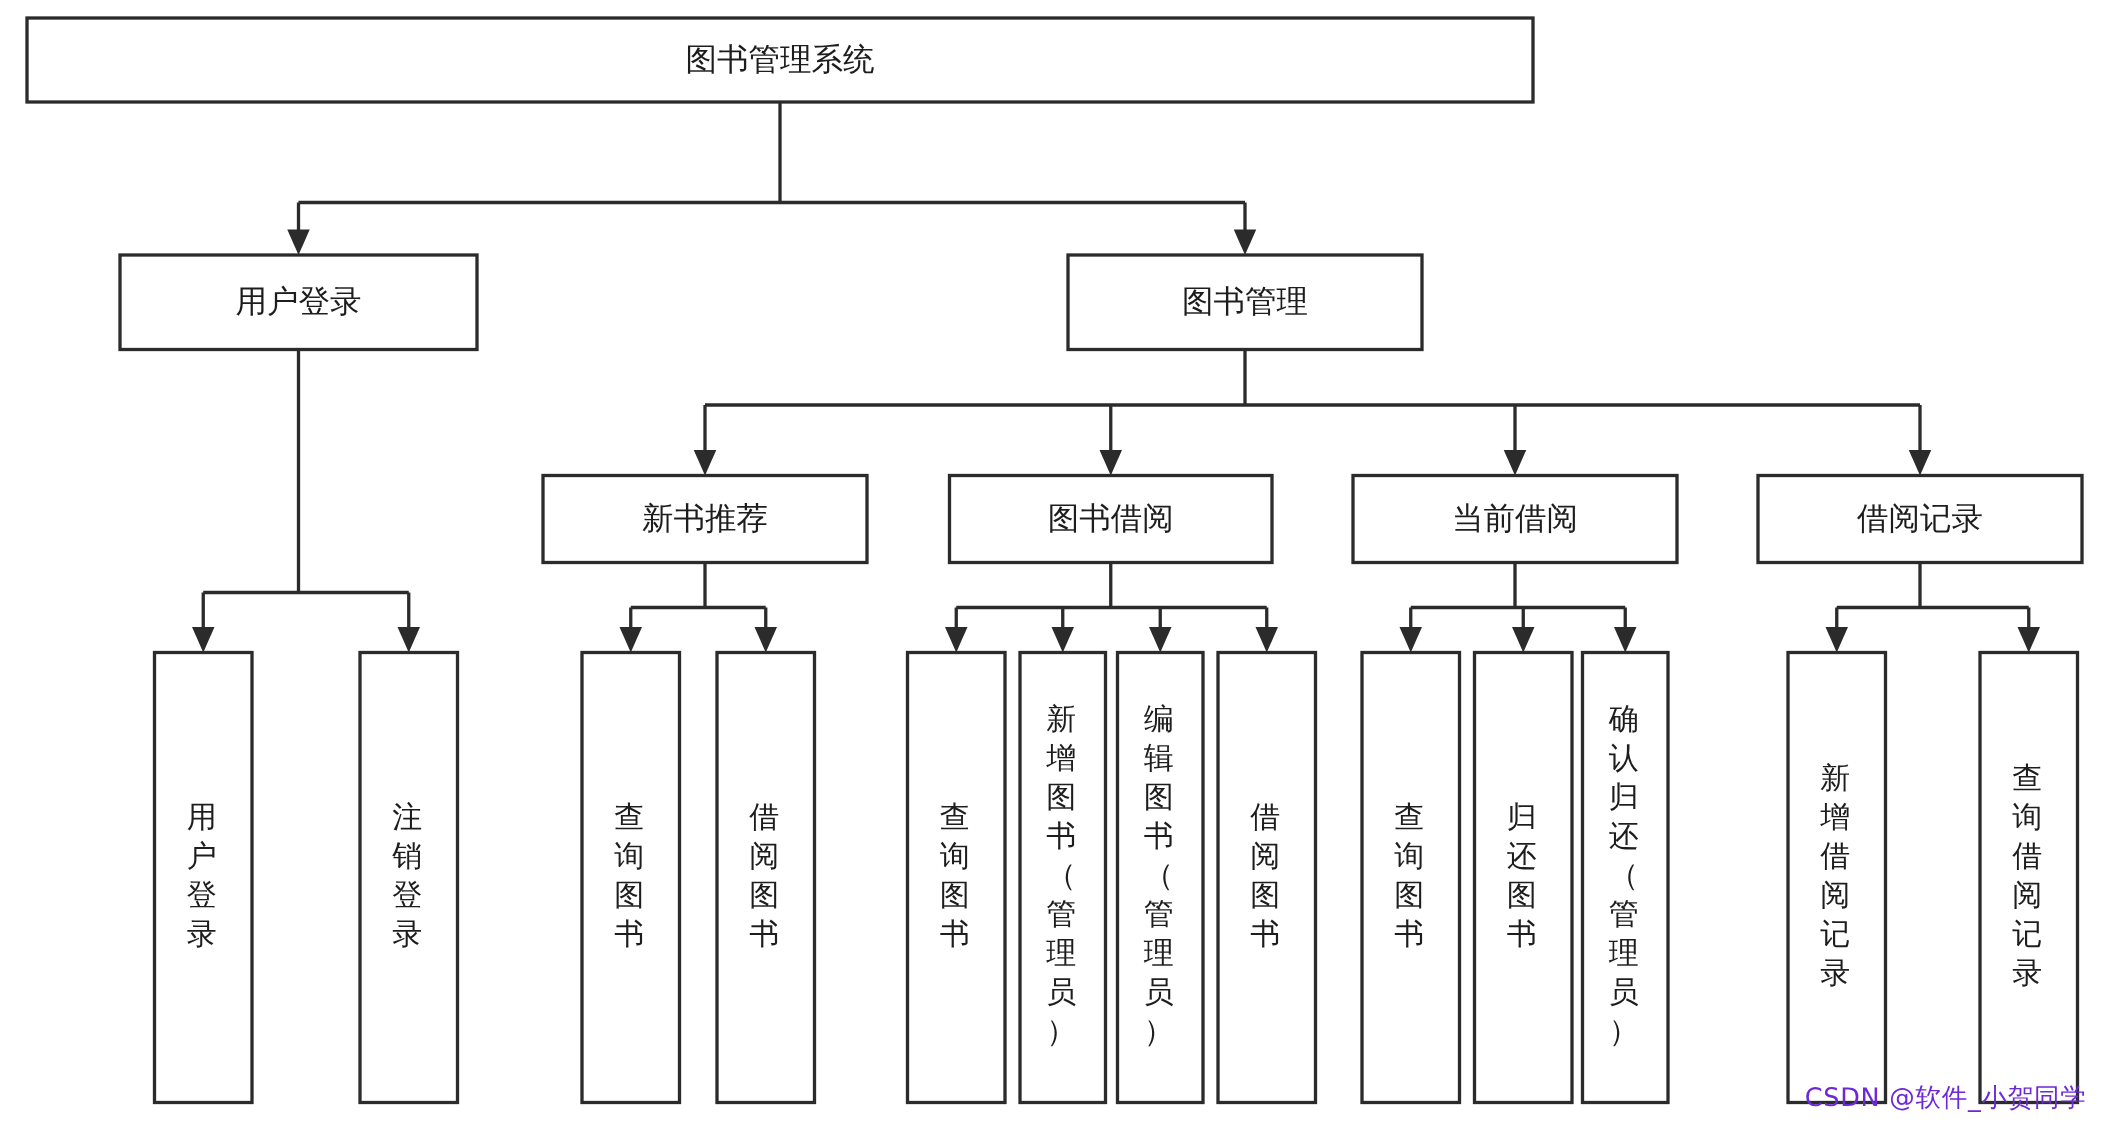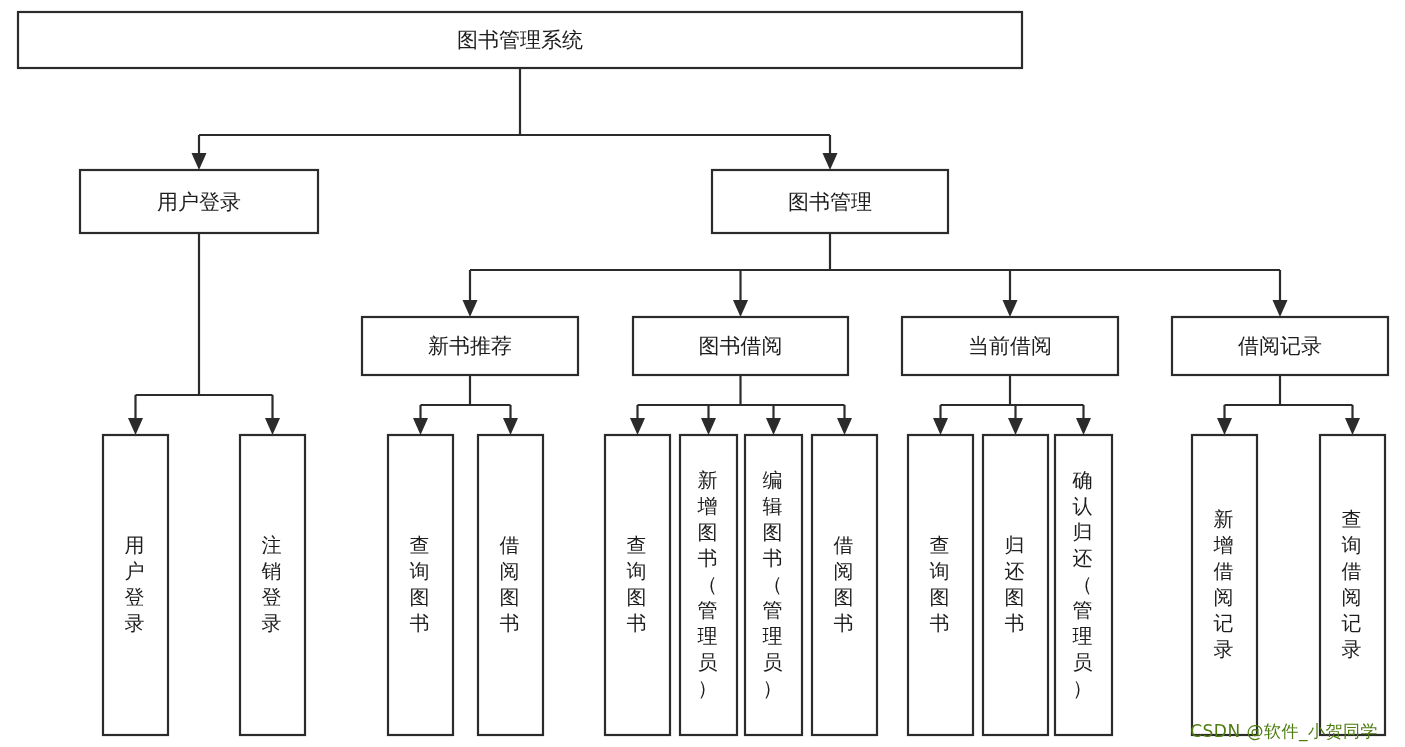--- a/index.html
+++ b/index.html
@@ -43,25 +43,25 @@
     stroke: #2b2b2b;
     stroke-width: 2.2;
     fill: none;
   }
   .arrow-head {
     fill: #2b2b2b;
     stroke: none;
   }
   .watermark {
     position: absolute;
-    right: 27px;
+    right: 14px;
     bottom: 4px;
     font-family: "DejaVu Sans", "Liberation Sans", sans-serif;
     font-size: 17px;
-    color: #4d7c0f;
+    color: #6d28d9;
     white-space: nowrap;
     pointer-events: none;
     letter-spacing: 0.5px;
     text-align: center;
   }
 </style>
 </head>
 <body>
 
 <svg id="diagram" viewBox="0 0 1405 747" xmlns="http://www.w3.org/2000/svg">

